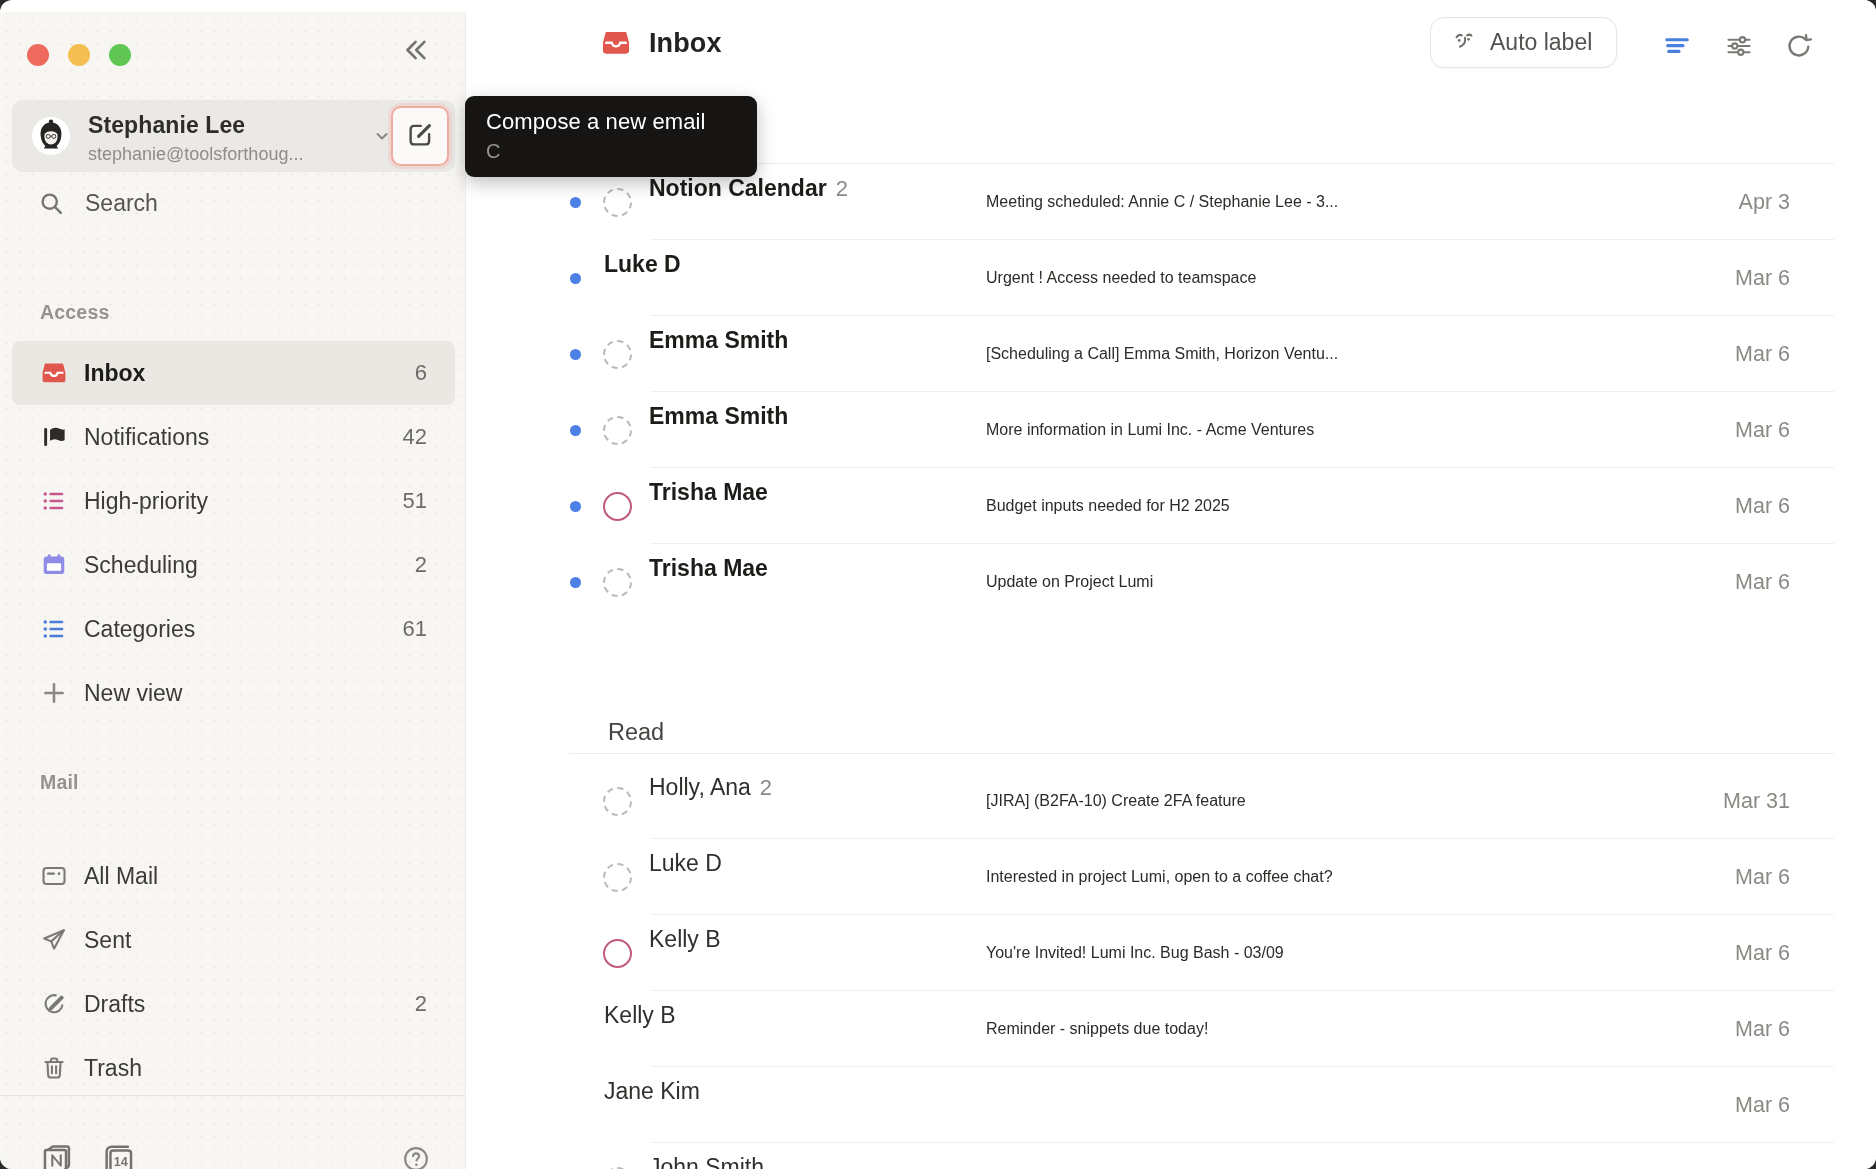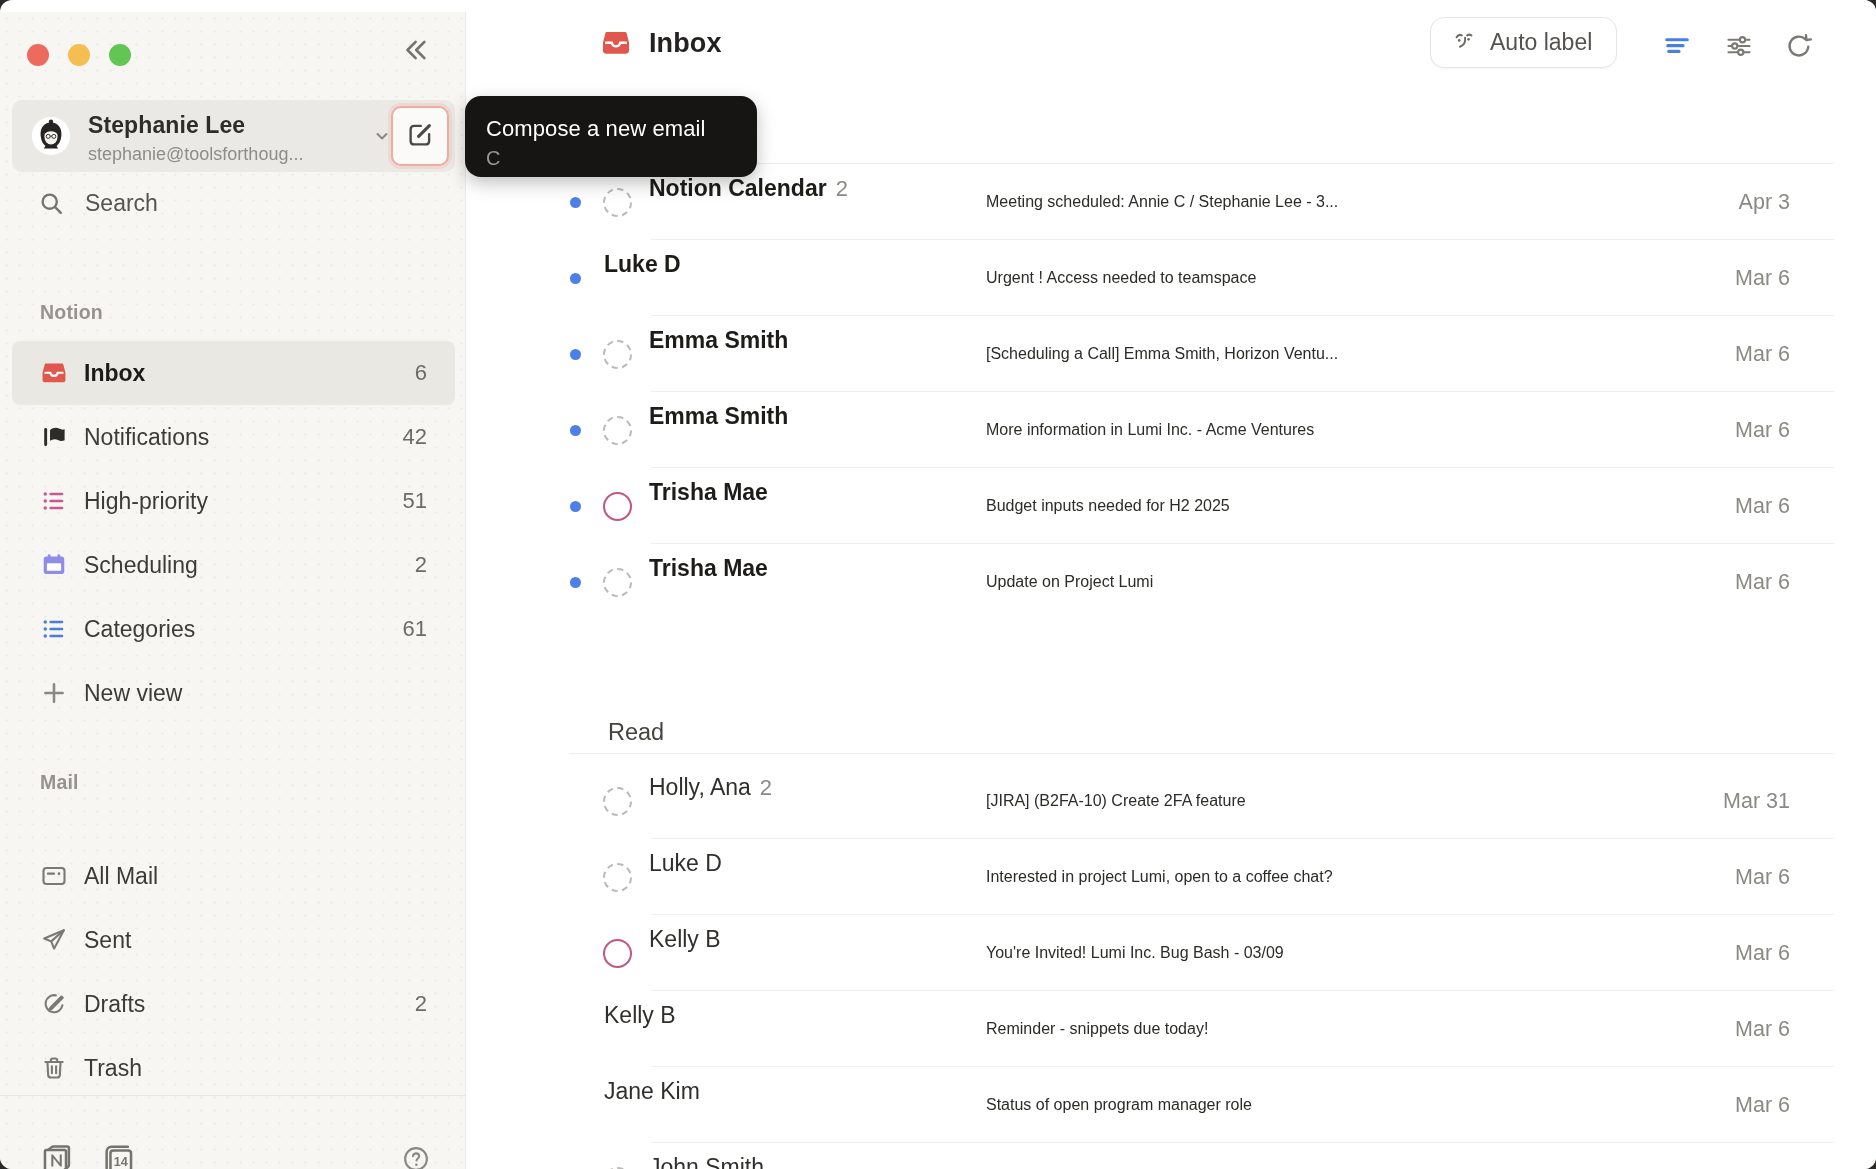--- a/index.html
+++ b/index.html
@@ -154,23 +154,23 @@
     font-size:16px; color:#2c2b27; white-space:nowrap; overflow:hidden;
   }
   .row-date {
     position:absolute; right:86px; top:0; height:76px; line-height:76px;
     font-size:21.5px; color:#8b8984;
   }
 
   
   .tooltip {
     position:absolute; left:465px; top:96px; width:292px; height:81px;
-    background:#161514; border-radius:16px; z-index:50;
+    background:#161514; border-radius:9px; z-index:50;
     box-shadow:0 6px 18px rgba(0,0,0,.25);
-    padding:20px 21px;
+    padding:13px 21px;
   }
   .tooltip-title { font-size:22px; color:#ffffff; font-weight:500; letter-spacing:.1px; }
   .tooltip-shortcut { font-size:20px; color:#97958f; margin-top:5px; }
 </style>
 </head>
 <body>
 
 <div class="window">
 
   <aside class="sidebar">
@@ -223,21 +223,21 @@
     <div class="search-row">
       <span>
         <svg viewBox="0 0 24 24" fill="none" stroke="#76746f" stroke-width="2.1" stroke-linecap="round">
             <circle cx="10.4" cy="10.4" r="6.3"></circle>
             <path d="M15.2 15.2 20.3 20.3"></path>
           </svg>
       </span>
       <span class="search-label">Search</span>
     </div>
 
-    <div class="section-label label-views">Notion</div>
+    <div class="section-label label-views">Access</div>
     <div class="nav-list nav-views" id="views-list">
         <div class="nav-item selected">
           <span class="nav-icon">
             <svg viewBox="0 0 24 24">
               <path fill="#e0574e" d="M5.2 3.8h13.6c.6 0 1.1.4 1.2 1l1.7 6.6c.1.3.1.5.1.8v5.7c0 1.2-.9 2.1-2.1 2.1H4.3c-1.2 0-2.1-.9-2.1-2.1v-5.7c0-.3 0-.5.1-.8L4 4.8c.1-.6.6-1 1.2-1z"></path>
               <path fill="#ffffff" d="M4.1 10.9h5.4l.4 1.2c.3.9 1.1 1.5 2.1 1.5s1.8-.6 2.1-1.5l.4-1.2h5.4l.4 1.8h-4.5l-.2.5c-.5 1.4-1.9 2.2-3.6 2.2s-3.1-.8-3.6-2.2l-.2-.5H3.7z"></path>
             </svg>
           </span>
           <span class="nav-label">Inbox</span>
           <span class="nav-count">6</span>
@@ -500,21 +500,20 @@
           <span class="row-divider"></span>
         </div>
         <div class="mail-row no-avatar">
           <span class="row-sender"><span>Kelly B</span></span>
           <span class="row-subject">Reminder - snippets due today!</span>
           <span class="row-date">Mar 6</span>
           <span class="row-divider"></span>
         </div>
         <div class="mail-row no-avatar">
           <span class="row-sender"><span>Jane Kim</span></span>
-          <span class="row-subject">Status of open program manager role</span>
           <span class="row-date">Mar 6</span>
           <span class="row-divider"></span>
         </div>
         <div class="mail-row">
           <span class="row-avatar dashed"></span>
           <span class="row-sender"><span>John Smith</span></span>
           <span class="row-subject">Introduction Call - Sales Role at Lumi Inc...</span>
           <span class="row-date">Mar 6</span>
         </div>
       </div>

